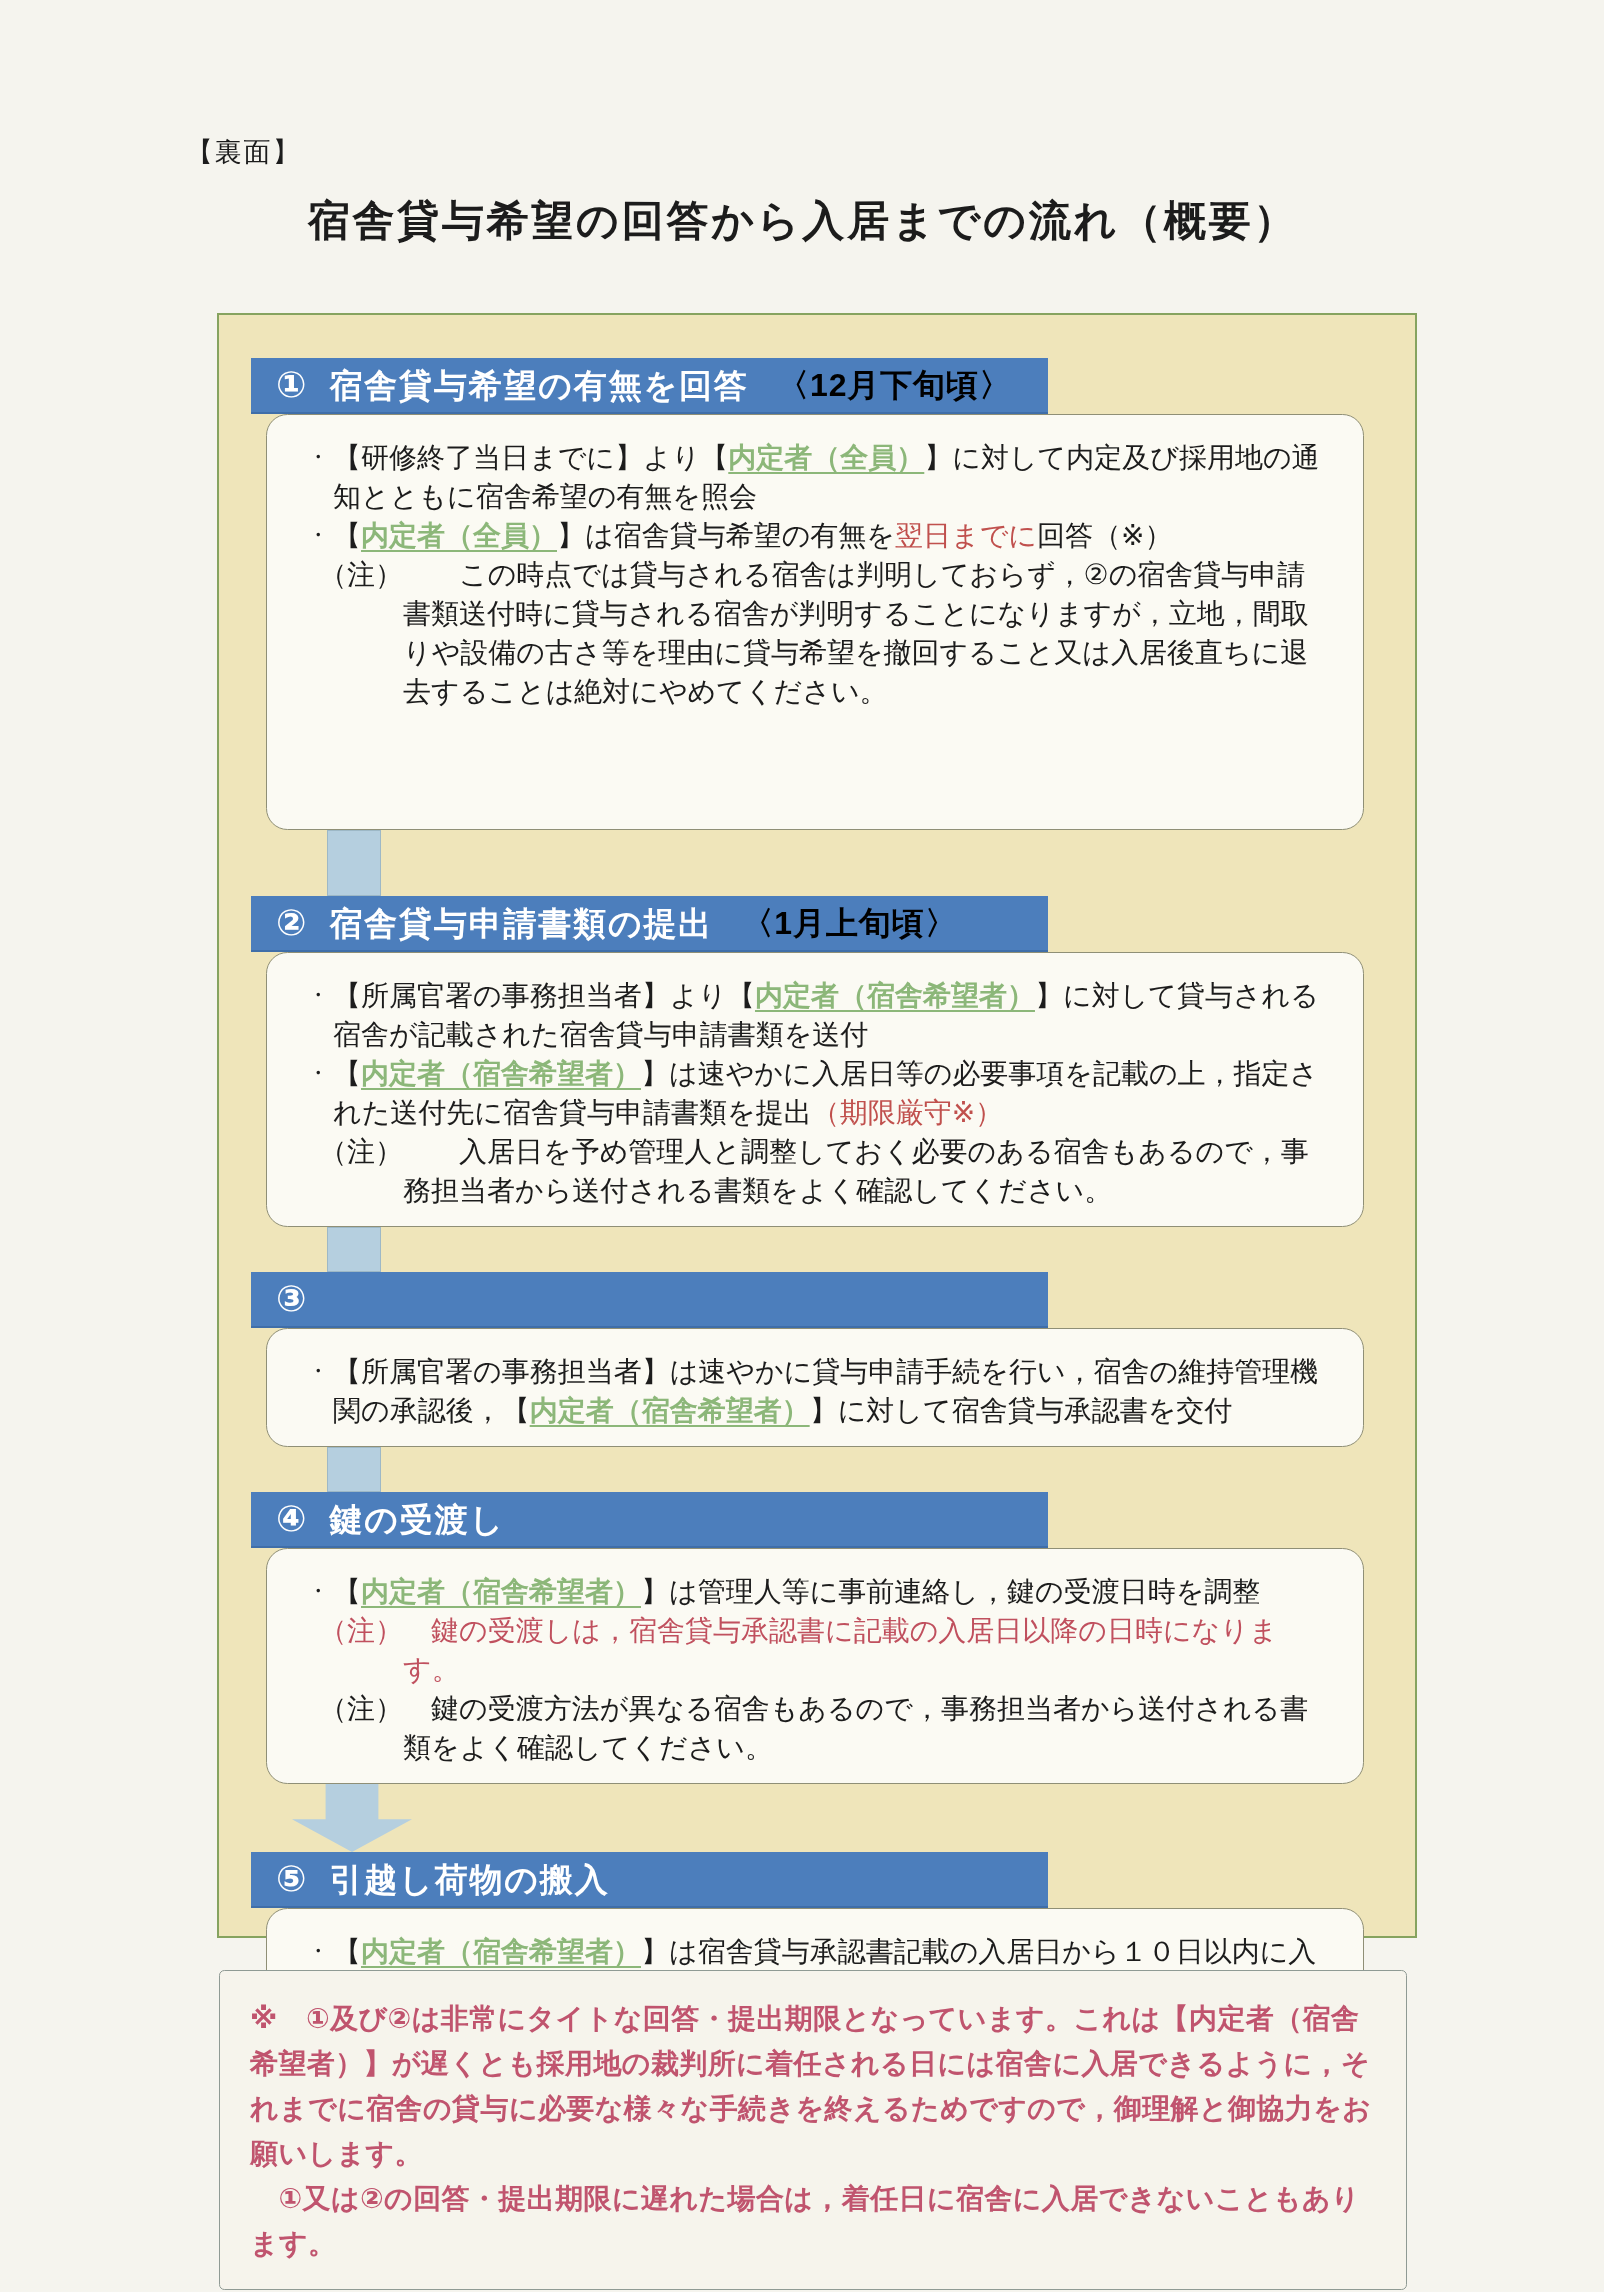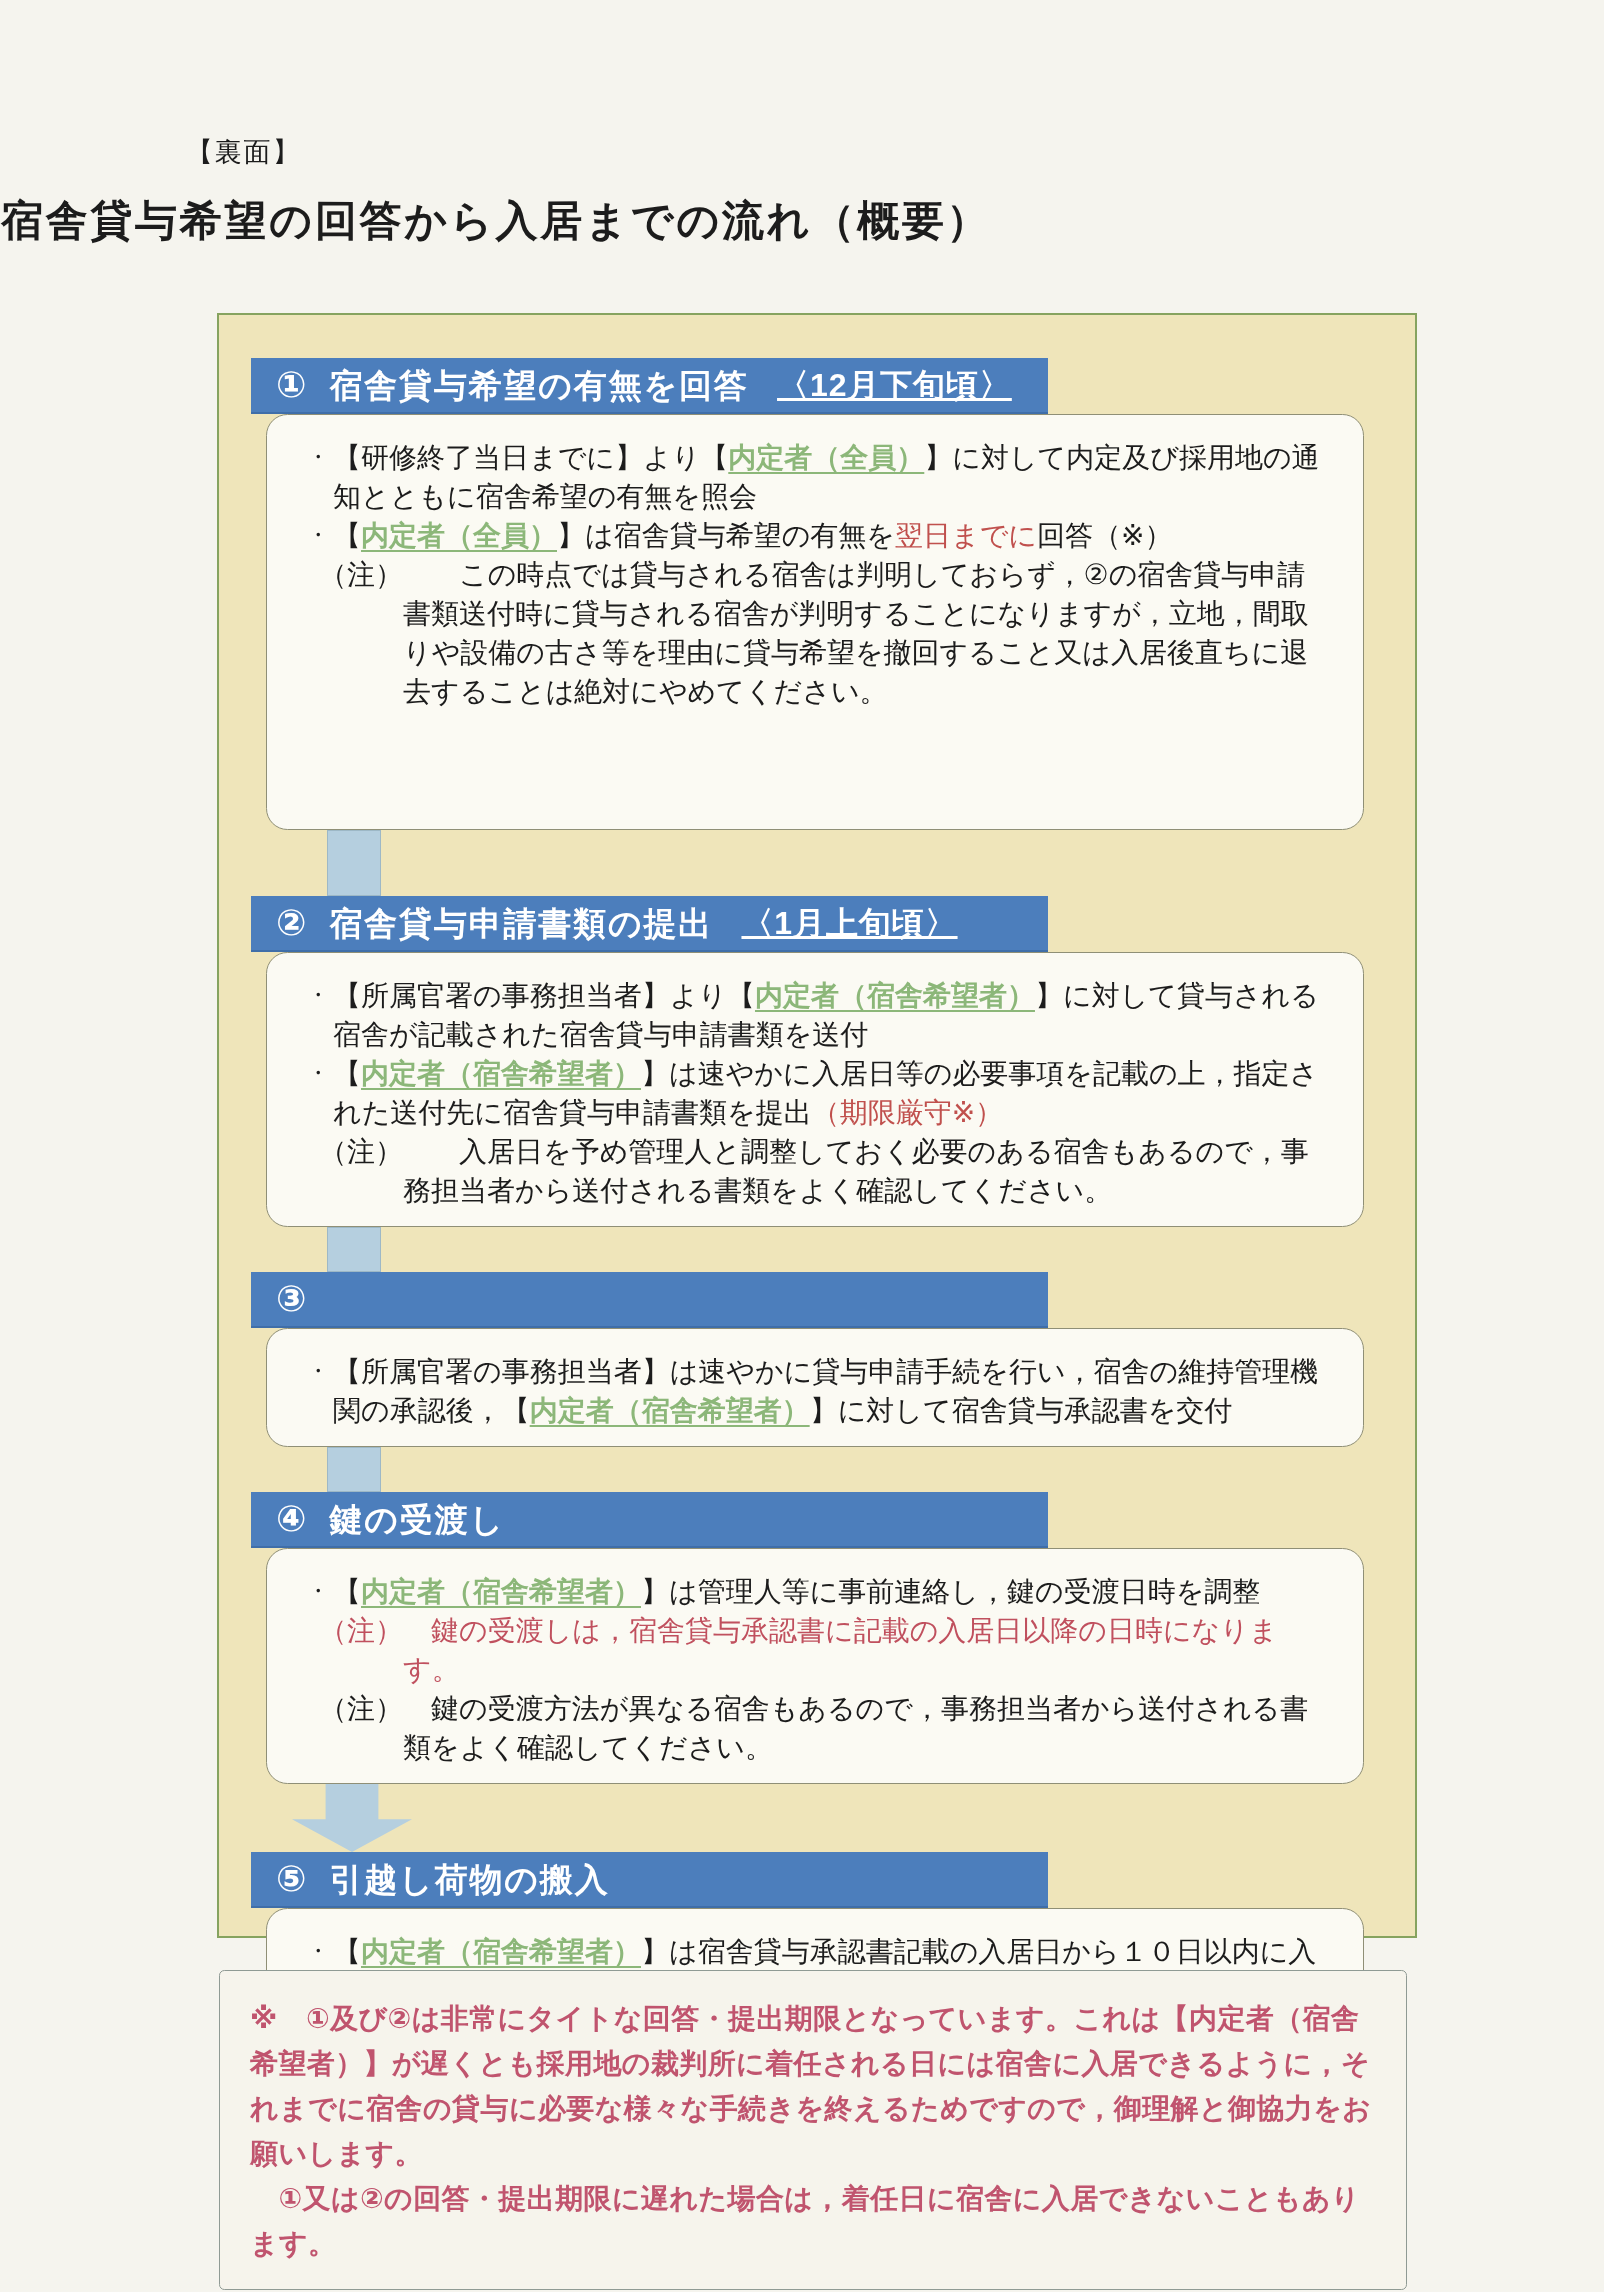--- a/index.html
+++ b/index.html
@@ -9,35 +9,35 @@
     font-family:"Liberation Sans","DejaVu Sans",sans-serif;
     color:#1c1c1c;
     -webkit-font-smoothing:antialiased;
   }
   .corner-label{
     position:absolute;left:186px;top:134px;
     font-size:27px;font-weight:normal;letter-spacing:1.8px;
   }
   .doc-title{
     position:absolute;left:1px;right:0;top:193px;
-    text-align:left;font-size:42px;font-weight:bold;letter-spacing:2.7px;
+    text-align:center;font-size:42px;font-weight:bold;letter-spacing:2.7px;
   }
   .flow-panel{
     position:absolute;left:217px;top:313px;width:1200px;height:1625px;
     background:#efe5ba;border:2.7px solid #86a35f;box-sizing:border-box;
     padding-top:43px;
   }
   .step-header{
     margin-left:32px;width:797px;height:56px;box-sizing:border-box;
     background:#4c7ebc;border-bottom:2.7px solid #3f6ea9;
     display:flex;align-items:center;gap:23px;padding-left:25px;
   }
   .step-num{color:#ffffff;font-size:36px;font-weight:bold;line-height:1;}
   .step-title{color:#ffffff;font-size:33px;font-weight:bold;letter-spacing:1.8px;line-height:1;}
-  .step-accent{color:#ffffff;font-size:32px;font-weight:bold;letter-spacing:0.9px;line-height:1;margin-left:5.4px;text-decoration:underline;}
+  .step-accent{color:#000000;font-size:32px;font-weight:bold;letter-spacing:0.9px;line-height:1;margin-left:5.4px;}
   .step-body{
     margin-left:47px;width:1098px;box-sizing:border-box;
     background:#fbfaf3;border:1.8px solid #8f8f76;border-radius:21.5px;
     padding:23px 32px 16px 36px;
     font-size:28px;line-height:39px;
   }
   .body-s0{min-height:416px;} .body-s1{min-height:253px;}
   .body-s2{min-height:110px;} .body-s3{min-height:179px;} .body-s4{min-height:82px;}
   .line{display:flex;align-items:flex-start;}
   .dot{flex:0 0 30px;text-align:center;font-size:21.5px;line-height:39px;}

